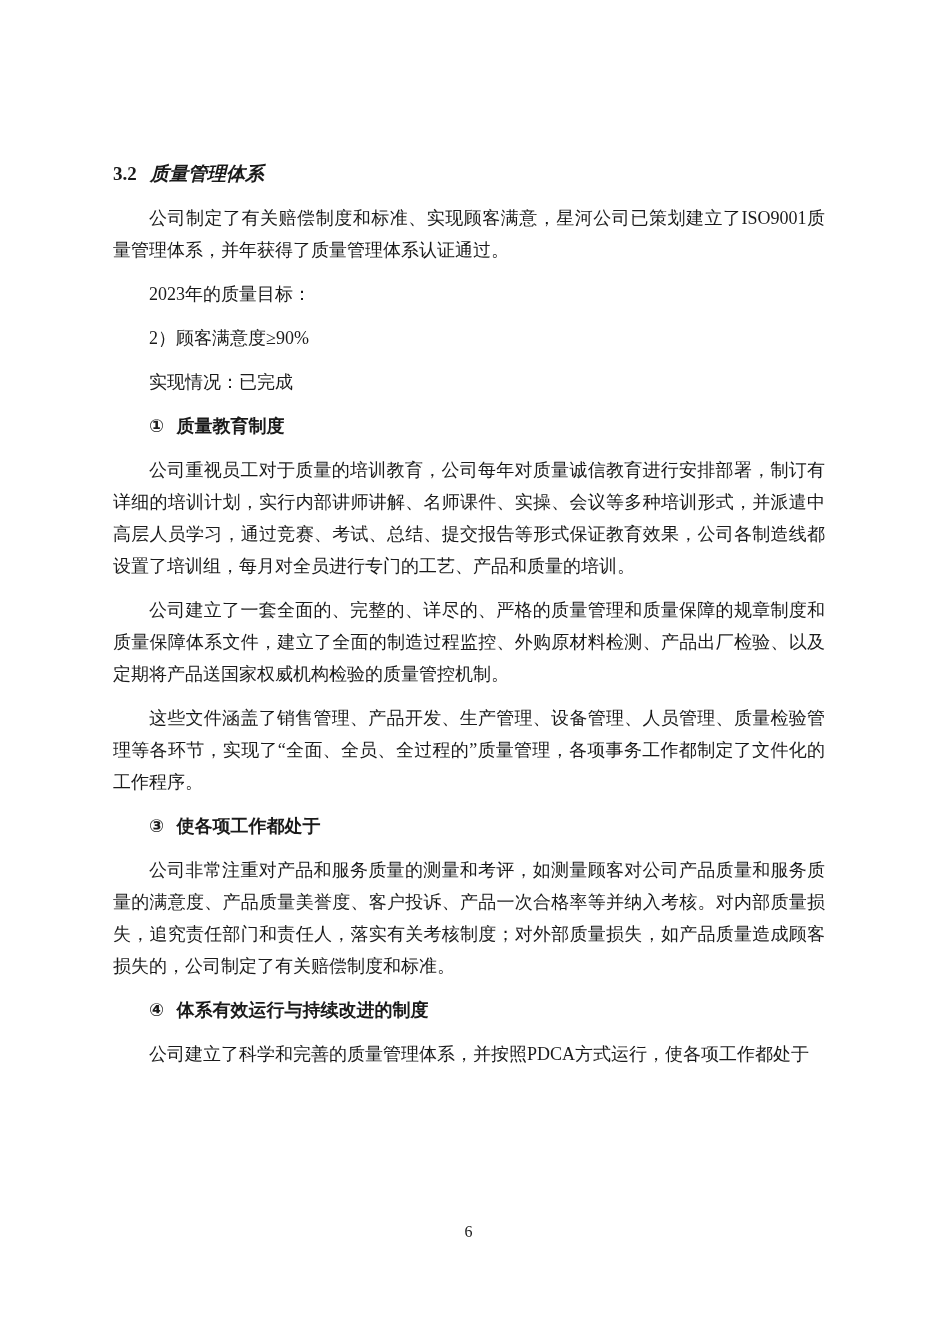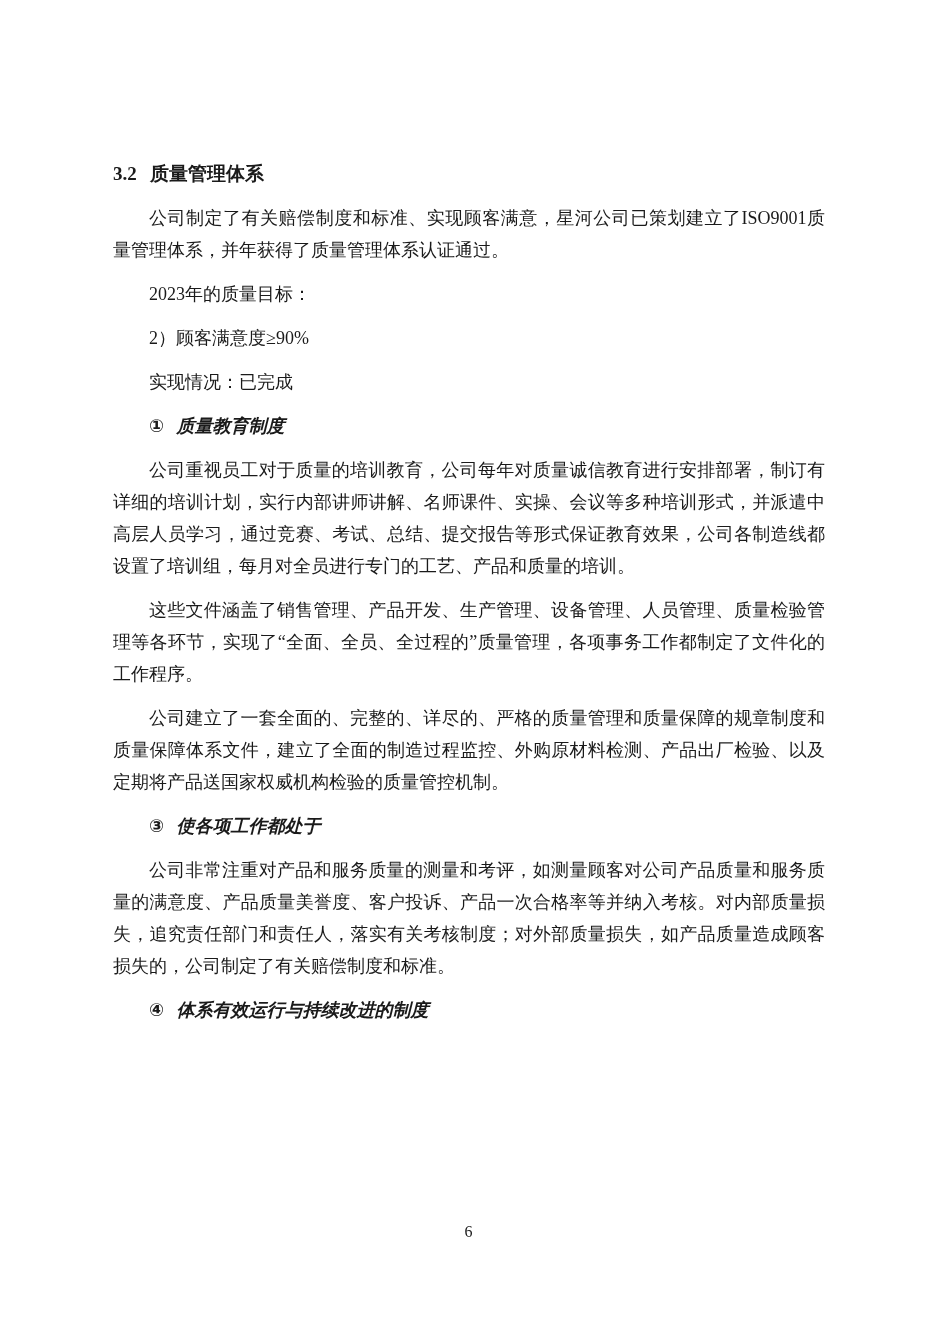--- a/index.html
+++ b/index.html
@@ -26,33 +26,33 @@
     font-size: 19px;
     margin-bottom: 12px;
     text-align: left;
   }
   .section-heading .sec-num {
     font-family: "Liberation Serif", "DejaVu Serif", serif;
   }
   .section-heading .sec-title {
     font-family: "Liberation Sans", "DejaVu Sans", sans-serif;
     margin-left: 0.45em;
+    font-style: italic;
   }
   .par {
     text-indent: 2em;
     margin-bottom: 12px;
   }
   .sub-heading {
     font-weight: bold;
     font-size: 18px;
     font-family: "Liberation Sans", "DejaVu Sans", sans-serif;
     text-indent: 2em;
     margin-bottom: 12px;
     text-align: left;
-    font-style: italic;
   }
   .sub-heading .sub-title {
     margin-left: 0.4em;
   }
   .page-number {
     position: absolute;
     top: 1222px;
     left: 0;
     width: 937px;
     text-align: center;
@@ -82,32 +82,33 @@
   <p class="par">实现情况：已完成</p>
 
   <h3 class="sub-heading">
     <span class="sub-marker">①</span>
     <span class="sub-title">质量教育制度</span>
   </h3>
 
   <p class="par">公司重视员工对于质量的培训教育，公司每年对质量诚信教育进行安排部署，制订有详细的培训计划，实行内部讲师讲解、名师课件、实操、会议等多种培训形式，并派遣中高层人员学习，通过竞赛、考试、总结、提交报告等形式保证教育效果，公司各制造线都设置了培训组，每月对全员进行专门的工艺、产品和质量的培训。</p>
 
 
+  <p class="par">公司建立了一套全面的、完整的、详尽的、严格的质量管理和质量保障的规章制度和质量保障体系文件，建立了全面的制造过程监控、外购原材料检测、产品出厂检验、以及定期将产品送国家权威机构检验的质量管控机制。</p>
+
   <p class="par">这些文件涵盖了销售管理、产品开发、生产管理、设备管理、人员管理、质量检验管理等各环节，实现了“全面、全员、全过程的”质量管理，各项事务工作都制定了文件化的工作程序。</p>
-
-  <p class="par">公司建立了一套全面的、完整的、详尽的、严格的质量管理和质量保障的规章制度和质量保障体系文件，建立了全面的制造过程监控、外购原材料检测、产品出厂检验、以及定期将产品送国家权威机构检验的质量管控机制。</p>
 
   <h3 class="sub-heading">
     <span class="sub-marker">③</span>
     <span class="sub-title">使各项工作都处于</span>
   </h3>
 
   <p class="par">公司非常注重对产品和服务质量的测量和考评，如测量顾客对公司产品质量和服务质量的满意度、产品质量美誉度、客户投诉、产品一次合格率等并纳入考核。对内部质量损失，追究责任部门和责任人，落实有关考核制度；对外部质量损失，如产品质量造成顾客损失的，公司制定了有关赔偿制度和标准。</p>
 
   <h3 class="sub-heading">
     <span class="sub-marker">④</span>
     <span class="sub-title">体系有效运行与持续改进的制度</span>
   </h3>
 
+  <p class="par">公司建立了科学和完善的质量管理体系，并按照PDCA方式运行，使各项工作都处于</p>
 
 </div>
 
 <div class="page-number">6</div>
 
 </body></html>

